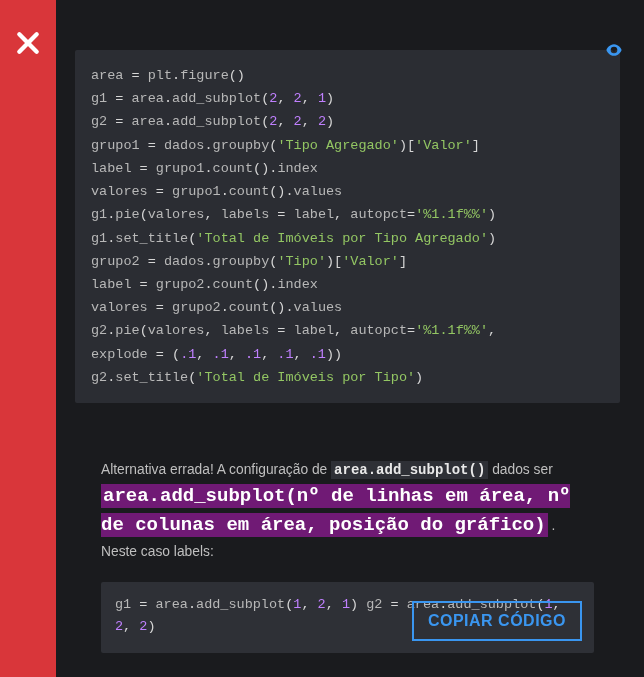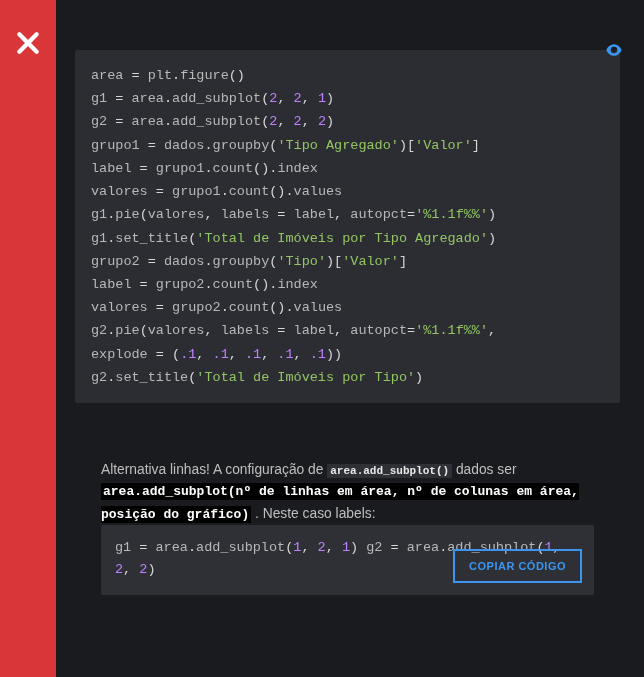--- a/index.html
+++ b/index.html
@@ -49,50 +49,50 @@
   }
   .explain-text {
     color: #bfbfbf;
     font-size: 13.8px;
     line-height: 1.55;
   }
   .code-inline {
     background: #2e3036;
     color: #e8e8e8;
     font-family: 'Consolas','Courier New',monospace;
-    font-size: 11px;
+    font-size: 14px;
     padding: 1px 3px;
     font-weight: bold;
   }
   .highlight {
-    background: #000000;
+    background: #701a75;
     color: #fff;
     font-family: 'Consolas','Courier New',monospace;
-    font-size: 13px;
+    font-size: 19px;
     font-weight: bold;
     padding: 1px 2px;
   }
   .code-block2 {
     background: #2e3036;
-    margin-top: 0;
+    margin-top: 20px;
     padding: 12px 14px 14px 14px;
     font-family: 'Consolas','Courier New',monospace;
     font-size: 13.5px;
     line-height: 1.65;
     color: #d6d6d6;
     position: relative;
     border-radius: 2px;
   }
   .copy-btn {
     position: absolute;
     right: 12px; bottom: 12px;
     border: 2px solid #3a96f0;
     color: #3a96f0;
     background: transparent;
-    font-size: 11px;
+    font-size: 16px;
     font-weight: 600;
     letter-spacing: 0.5px;
     padding: 9px 14px;
     cursor: pointer;
   }
   
   .n { color:#b8b8b8; }
   .p { color:#d6d6d6; }
   .m { color:#c080ff; }
   .s { color:#93c663; }
@@ -127,21 +127,21 @@
 <span class="n">g1</span><span class="p">.</span><span class="n">set_title</span><span class="p">(</span><span class="s">'Total de Imóveis por Tipo Agregado'</span><span class="p">)</span>
 <span class="n">grupo2</span><span class="p"> = </span><span class="n">dados</span><span class="p">.</span><span class="n">groupby</span><span class="p">(</span><span class="s">'Tipo'</span><span class="p">)[</span><span class="s">'Valor'</span><span class="p">]</span>
 <span class="n">label</span><span class="p"> = </span><span class="n">grupo2</span><span class="p">.</span><span class="n">count</span><span class="p">().</span><span class="n">index</span>
 <span class="n">valores</span><span class="p"> = </span><span class="n">grupo2</span><span class="p">.</span><span class="n">count</span><span class="p">().</span><span class="n">values</span>
 <span class="n">g2</span><span class="p">.</span><span class="n">pie</span><span class="p">(</span><span class="n">valores</span><span class="p">, </span><span class="n">labels</span><span class="p"> = </span><span class="n">label</span><span class="p">, </span><span class="n">autopct</span><span class="p">=</span><span class="s">'%1.1f%%'</span><span class="p">,</span>
 <span class="n">explode</span><span class="p"> = (</span><span class="m">.1</span><span class="p">, </span><span class="m">.1</span><span class="p">, </span><span class="m">.1</span><span class="p">, </span><span class="m">.1</span><span class="p">, </span><span class="m">.1</span><span class="p">))</span>
 <span class="n">g2</span><span class="p">.</span><span class="n">set_title</span><span class="p">(</span><span class="s">'Total de Imóveis por Tipo'</span><span class="p">)</span></div>
 
   <div class="explain">
     <div class="explain-text">
-      <span>Alternativa linhas! A configuração de </span><span class="code-inline">area.add_subplot()</span><span> dados ser </span><span class="highlight">area.add_subplot(nº de linhas em área, nº de colunas em área, posição do gráfico)</span><span> . Neste caso labels:</span>
+      <span>Alternativa errada! A configuração de </span><span class="code-inline">area.add_subplot()</span><span> dados ser </span><span class="highlight">area.add_subplot(nº de linhas em área, nº de colunas em área, posição do gráfico)</span><span> . Neste caso labels:</span>
     </div>
 
     <div class="code-block2">
       <div id="code2"><span class="n">g1</span><span class="p"> = </span><span class="n">area</span><span class="p">.</span><span class="n">add_subplot</span><span class="p">(</span><span class="m">1</span><span class="p">, </span><span class="m">2</span><span class="p">, </span><span class="m">1</span><span class="p">)</span>
 <span class="n">g2</span><span class="p"> = </span><span class="n">area</span><span class="p">.</span><span class="n">add_subplot</span><span class="p">(</span><span class="m">1</span><span class="p">, </span><span class="m">2</span><span class="p">, </span><span class="m">2</span><span class="p">)</span></div>
       <button class="copy-btn">COPIAR CÓDIGO</button>
     </div>
   </div>
 </div>
 

